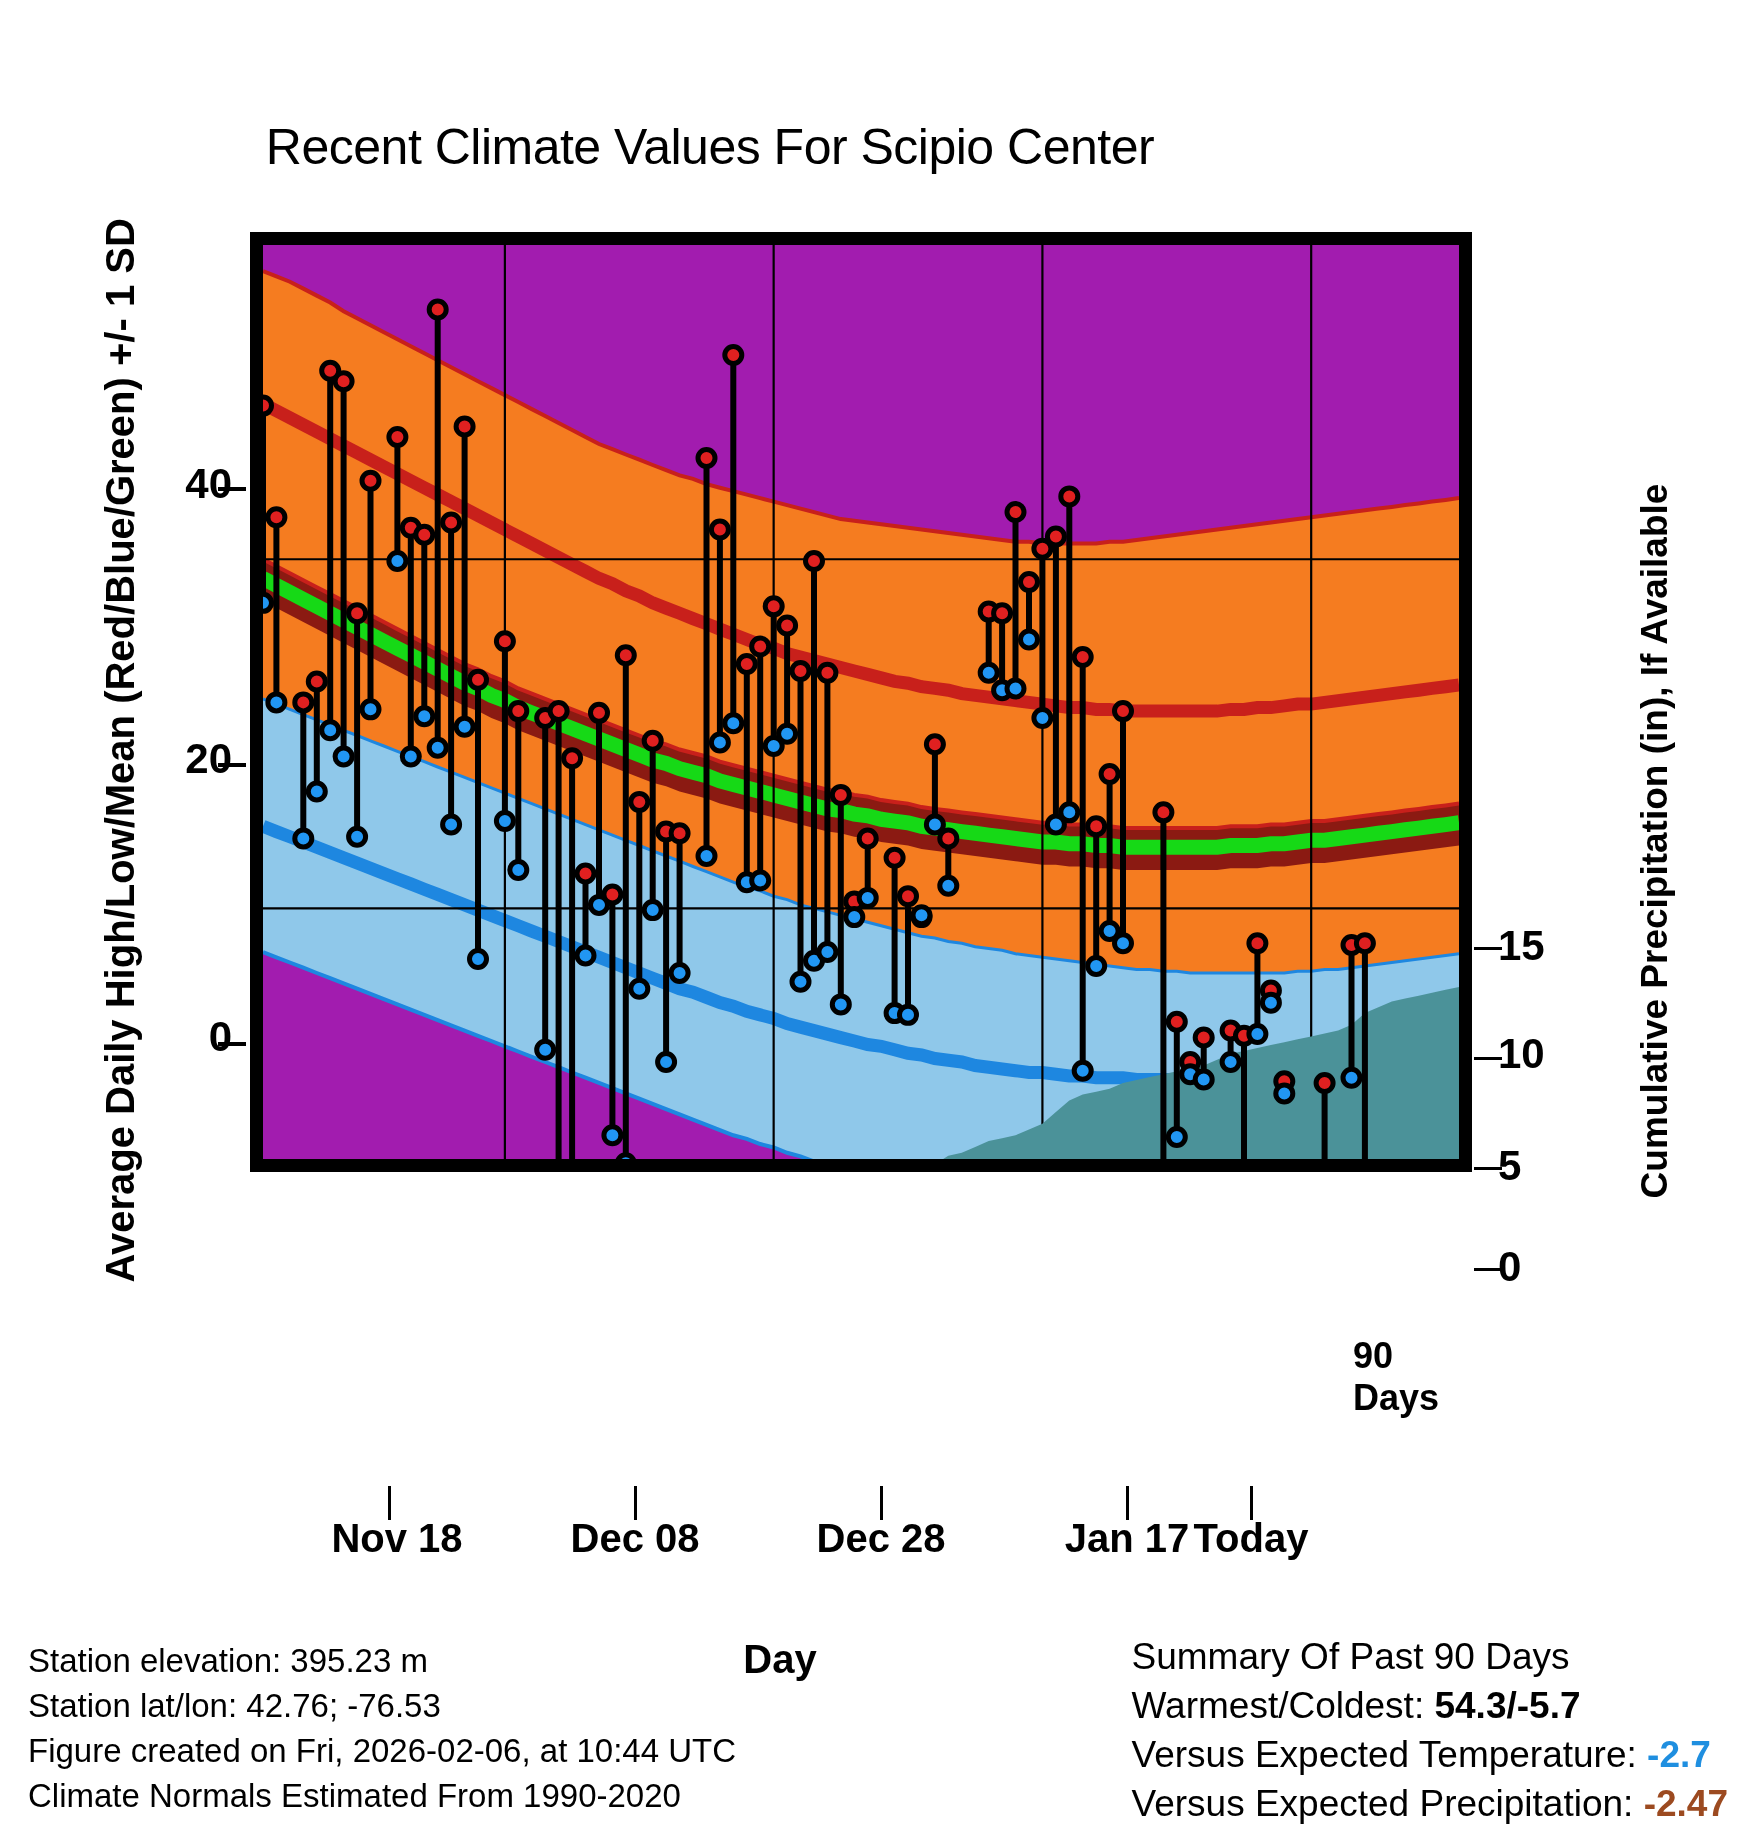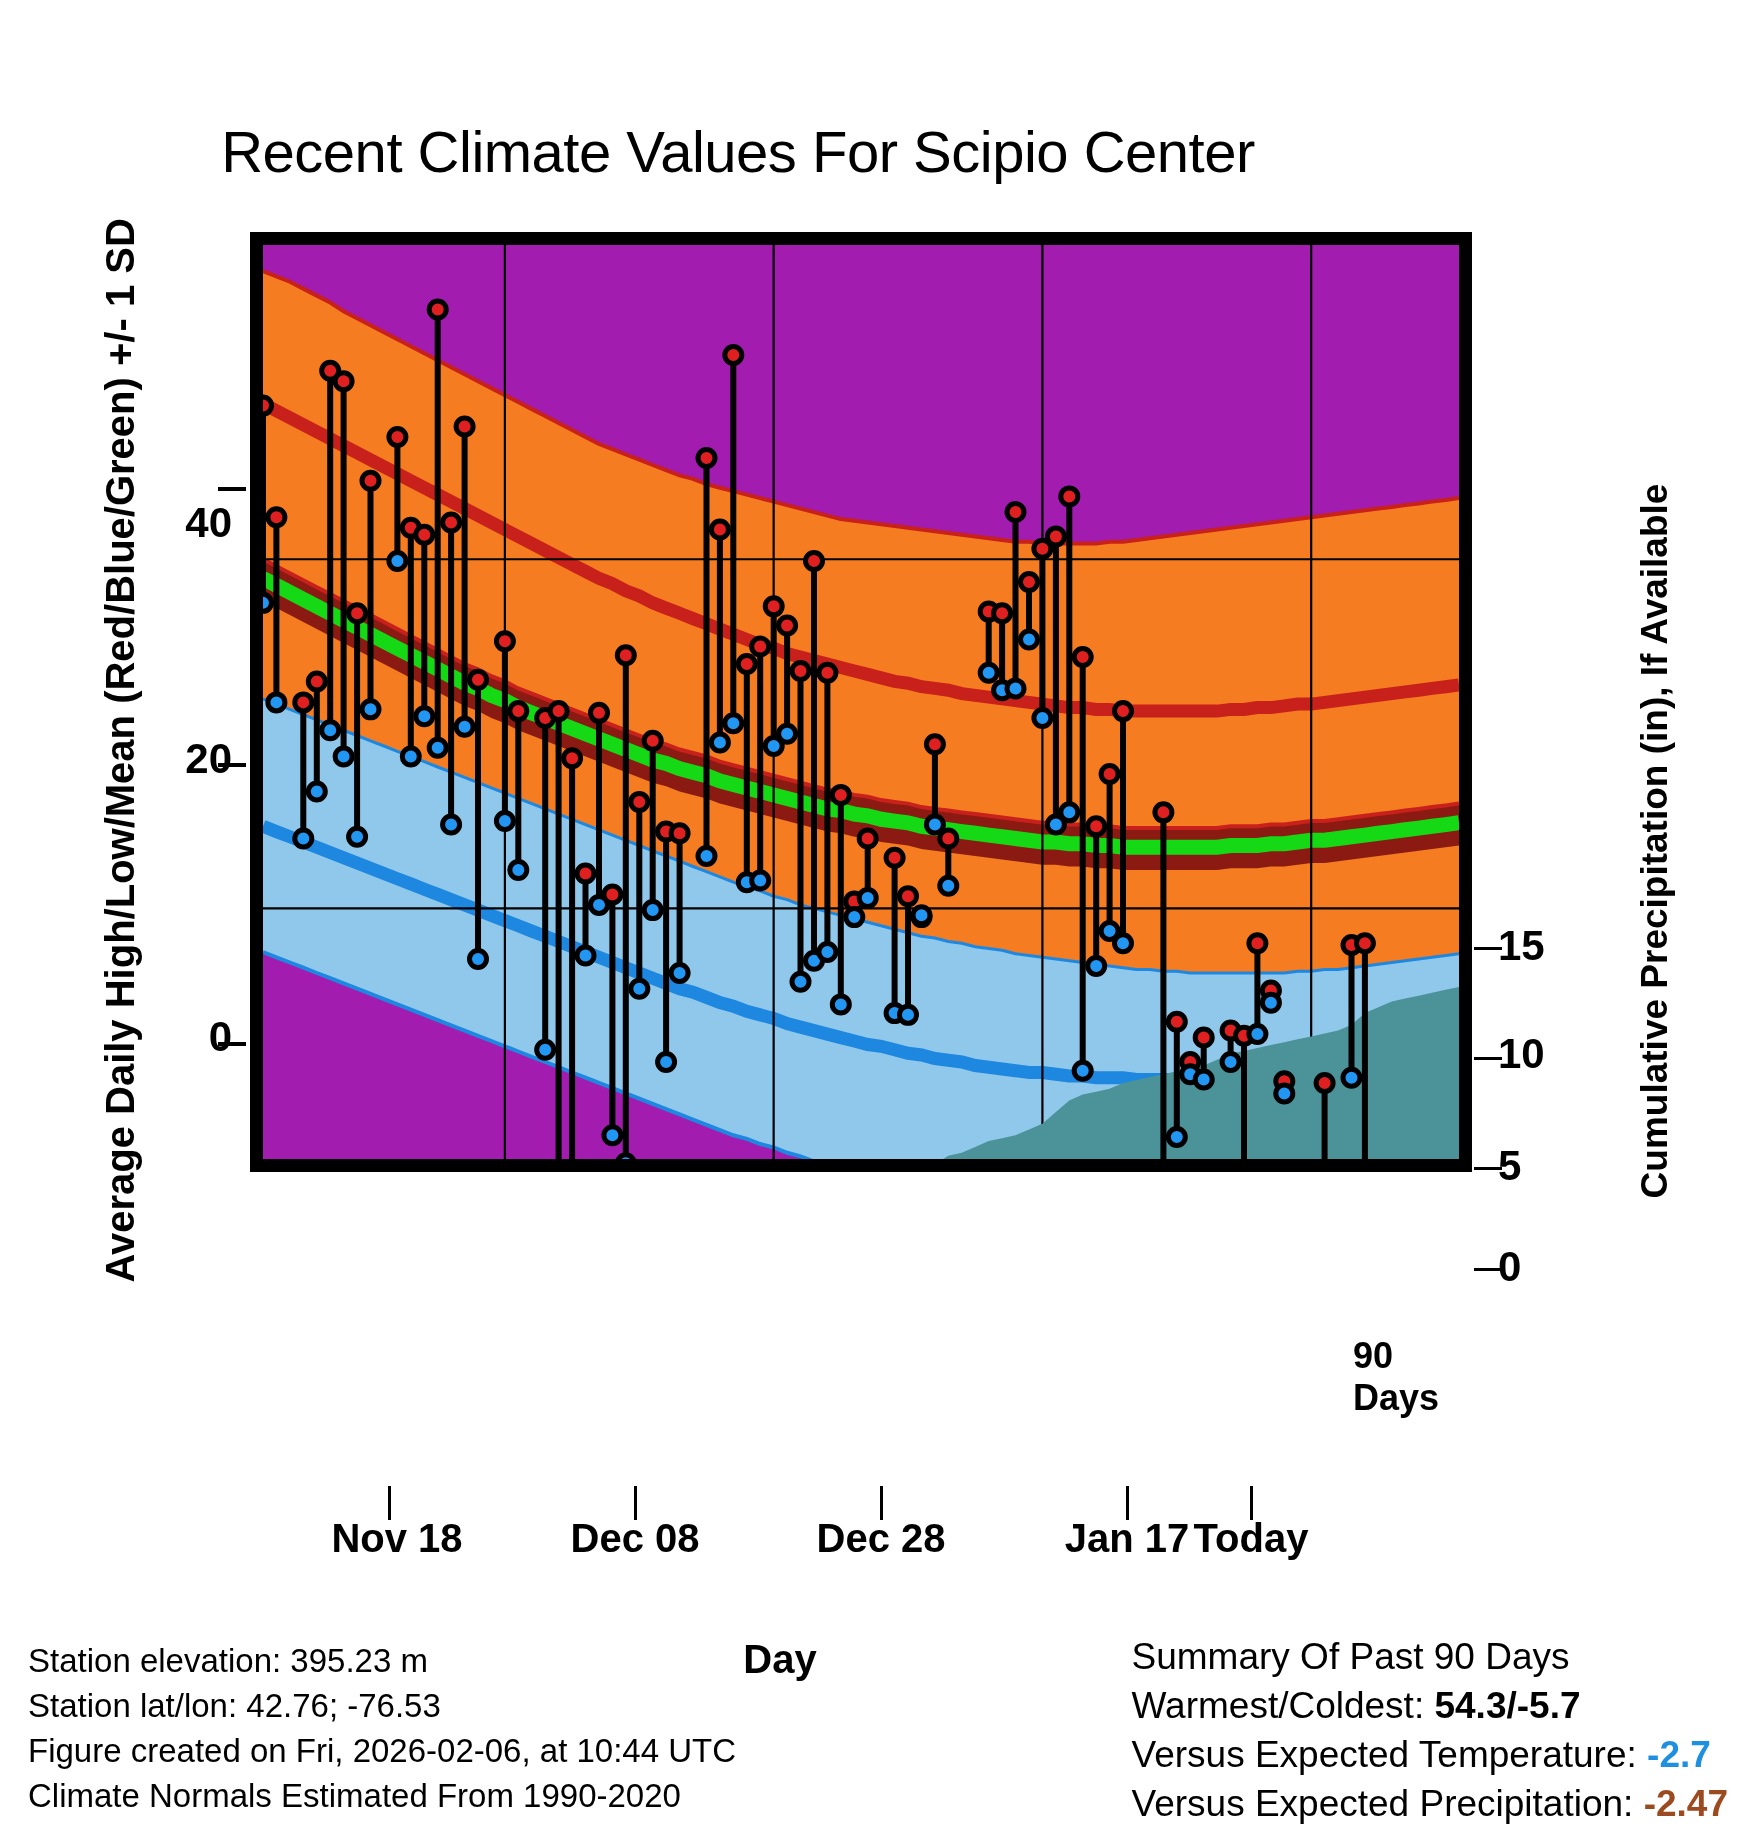--- a/index.html
+++ b/index.html
@@ -2,21 +2,21 @@
 <html><head>
 <meta charset="utf-8">
 <style>
   html,body{margin:0;padding:0;background:#ffffff;}
   body{width:1748px;height:1828px;position:relative;overflow:hidden;
        font-family:"Liberation Sans","DejaVu Sans",sans-serif;color:#000;}
   .fig{position:absolute;left:0;top:0;width:1748px;height:1828px;}
 
   
   #chart-title{position:absolute;left:0;top:118px;width:1420px;text-align:center;
-    font-size:58px;letter-spacing:-.5px;white-space:nowrap;padding-left:28px;}
+    font-size:50px;letter-spacing:-.5px;white-space:nowrap;}
 
   
   #ylabel-left{position:absolute;left:-380px;top:760px;width:1000px;text-align:center;
     transform:rotate(-90deg);transform-origin:50% 50%;font-size:40px;font-weight:bold;white-space:nowrap;}
   #ylabel-right{position:absolute;left:1155px;top:820px;width:1000px;text-align:center;
     transform:rotate(-90deg);transform-origin:50% 50%;font-size:37px;font-weight:bold;white-space:nowrap;}
   #xlabel{position:absolute;left:600px;top:1597px;width:360px;text-align:center;
     font-size:40px;font-weight:bold;margin-top:40px;}
 
   
@@ -47,21 +47,21 @@
 <body>
 
 <div class="fig">
 
   <div id="chart-title">Recent Climate Values For Scipio Center</div>
 
   <div id="ylabel-left">Average Daily High/Low/Mean (Red/Blue/Green) +/- 1 SD</div>
   <div id="ylabel-right">Cumulative Precipitation (in), If Available</div>
   <div id="xlabel">Day</div>
 
-  <div class="ytick" style="top:460px;margin-top:39px;">40</div>
+  <div class="ytick" style="top:460px;">40</div>
   <div class="ytick" style="top:735px;">20</div>
   <div class="ytick" style="top:1013px;">0</div>
   <div class="tickmark" style="left:218px;top:487px;width:28px;height:4px;"></div>
   <div class="tickmark" style="left:218px;top:763px;width:28px;height:4px;"></div>
   <div class="tickmark" style="left:218px;top:1042px;width:28px;height:4px;"></div>
 
   <div class="ytick-r" style="top:922px;">15</div>
   <div class="ytick-r" style="top:1030px;">10</div>
   <div class="ytick-r" style="top:1142px;">5</div>
   <div class="ytick-r" style="top:1243px;">0</div>

